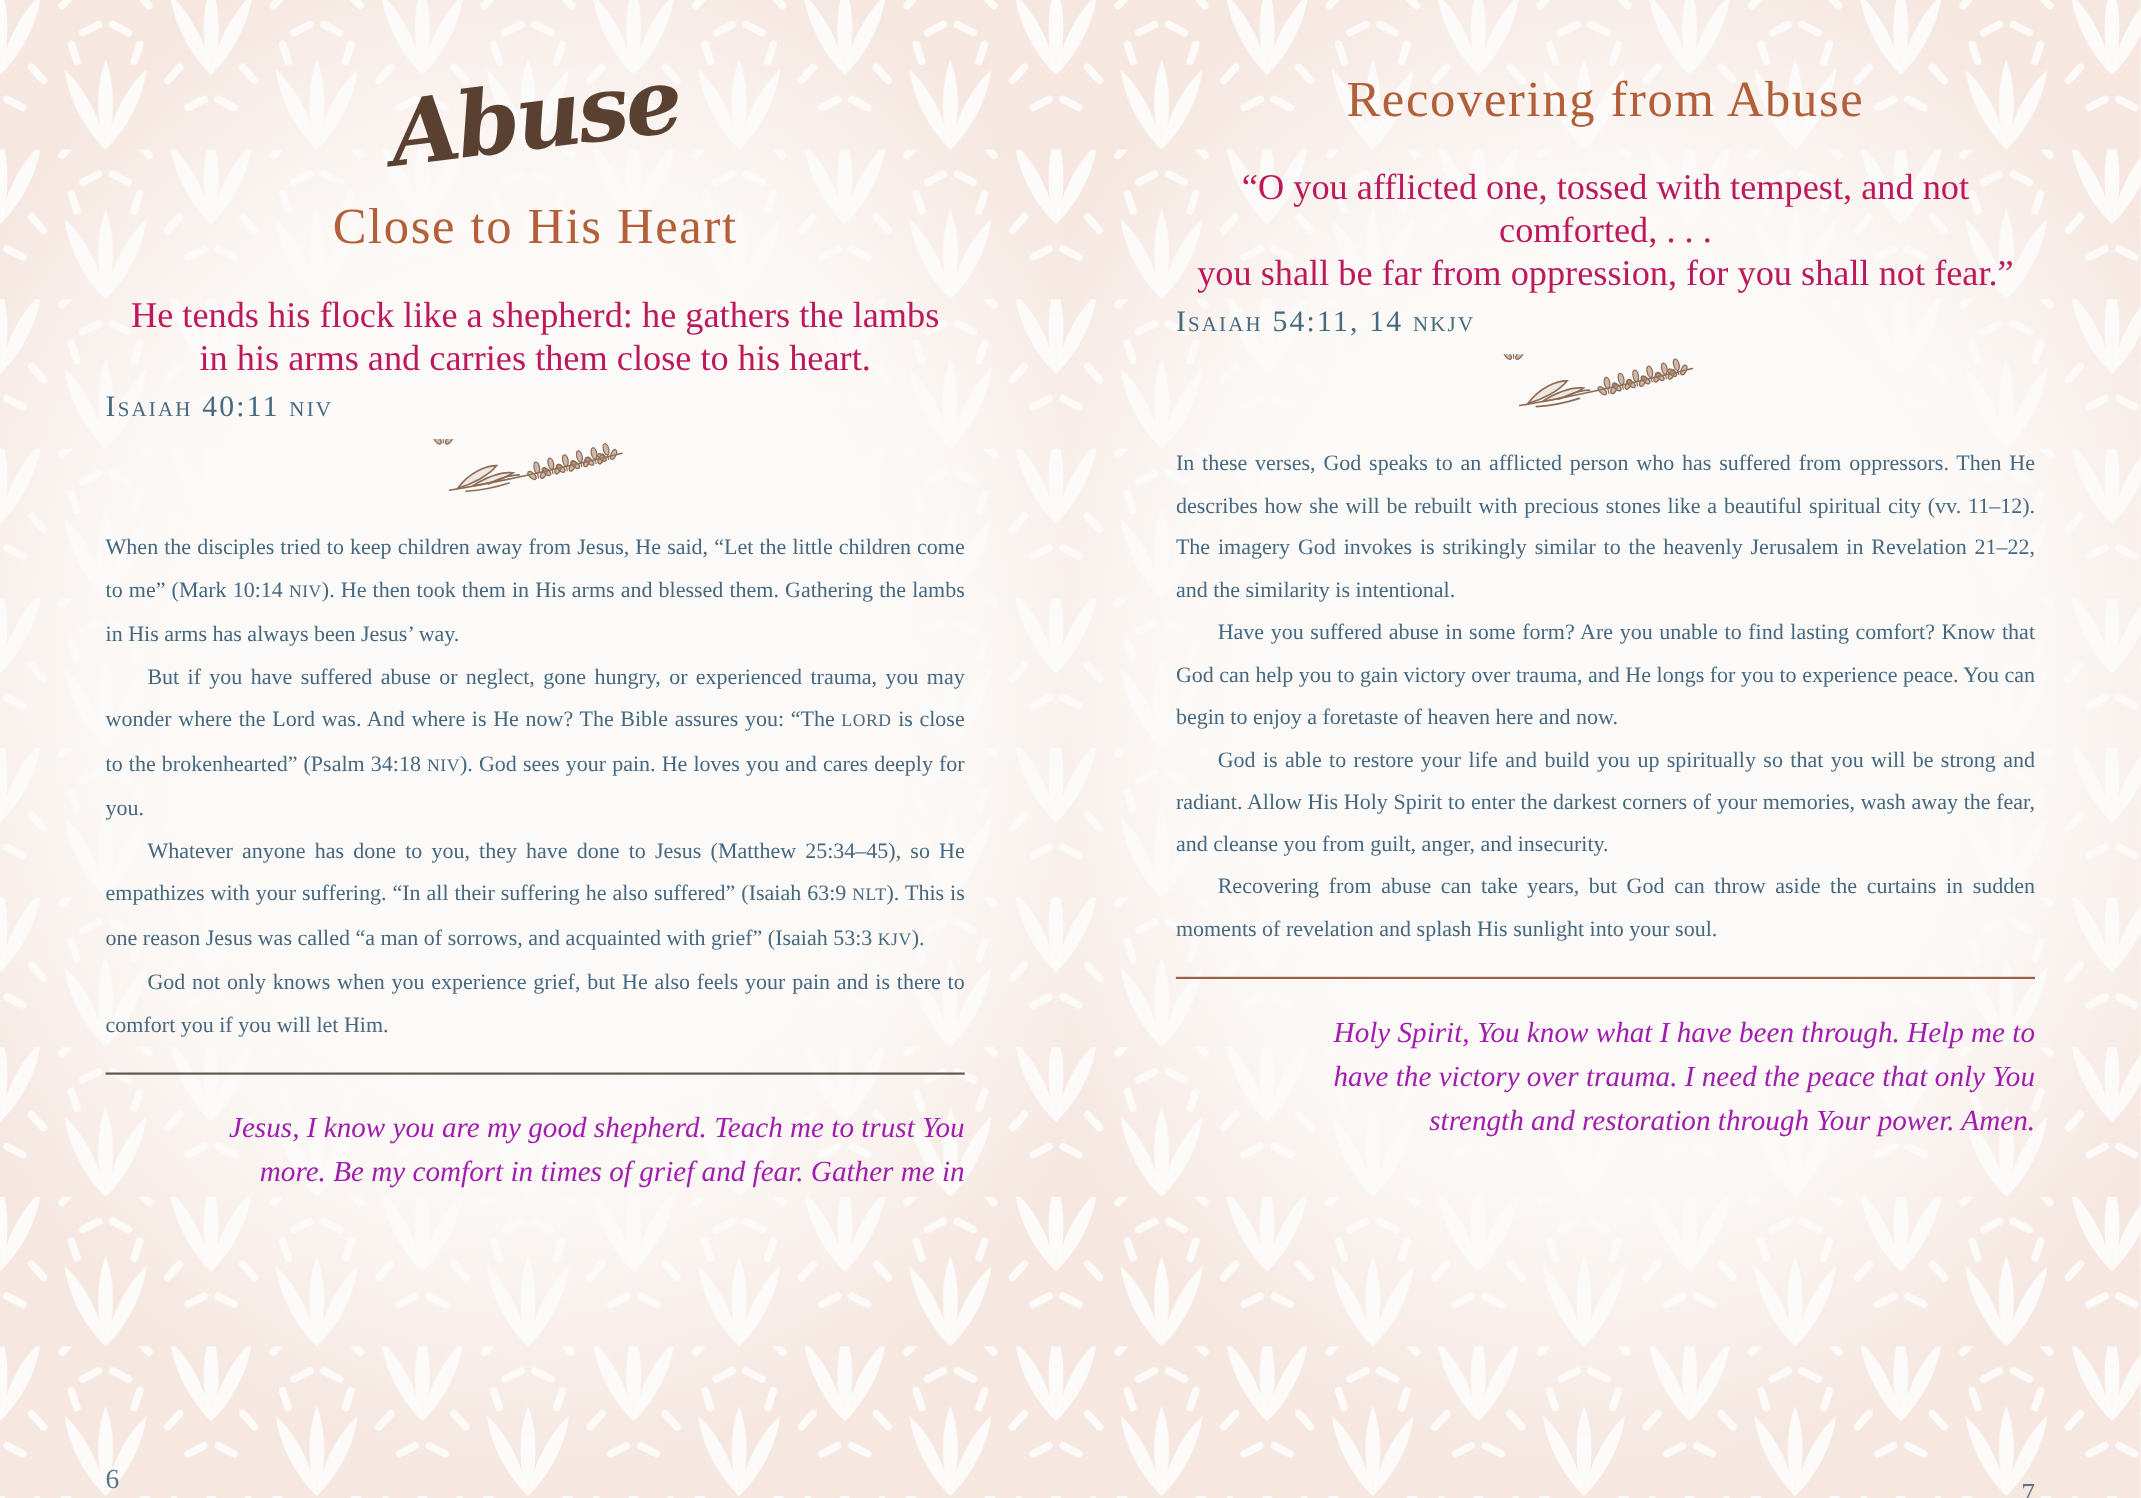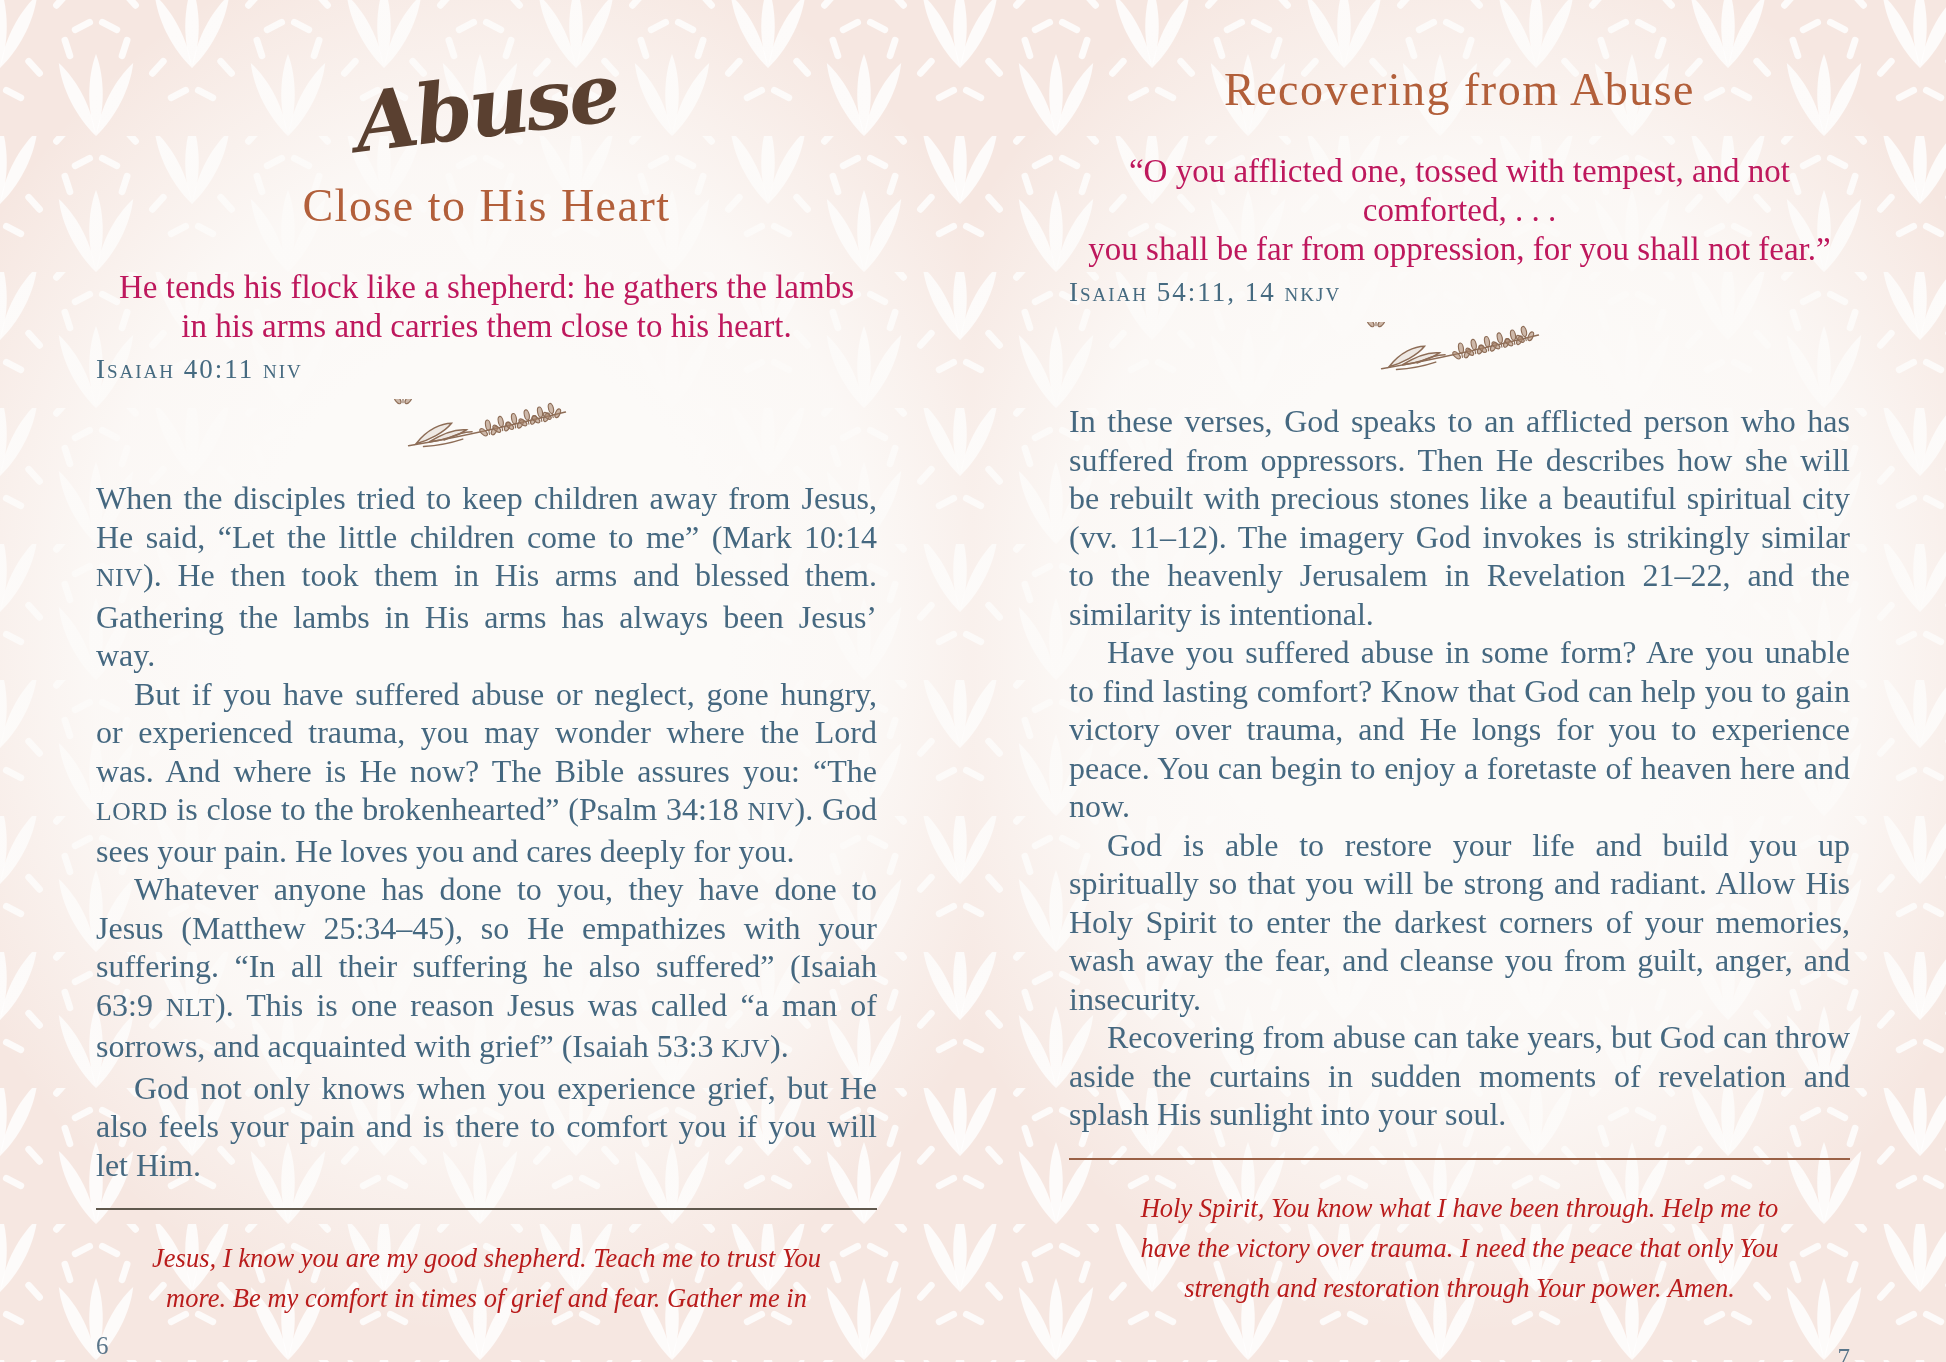--- a/index.html
+++ b/index.html
@@ -37,32 +37,32 @@
   .page.right .chapter-title { margin-top:64px; }
 
   .scripture { margin-top:36px; text-align:center; 
     font-size:33px; line-height:39px; color:#be185d; }
   .scripture-ref { margin-top:8px; text-align:left; color:#456a80;
     font-variant:small-caps; font-size:27px; letter-spacing:2px; }
 
   .sprig-wrap { margin-top:14px; text-align:center; height:56px; }
   .sprig-wrap svg { height:56px; width:190px; }
 
-  .body-text { margin-top:24px; color:#456880; font-size:32px; line-height:38.5px;
+  .body-text { margin-top:24px; color:#456880; font-size:20px; line-height:38.5px;
     text-align:justify; }
   .body-text p { margin:0; }
   .body-text p + p { text-indent:38px; }
   .sc { font-size:0.8em; letter-spacing:0.5px; }
 
   .rule { height:2px; border:0; margin:24px 0 0 0; width:100%; }
   .page.left .rule { background:#5f584d; }
   .page.right .rule { background:#9a6146; }
 
-  .prayer { margin-top:28px; text-align:center; font-style:italic;
-    color:#b91c1c; font-size:26.5px; line-height:40px; }
+  .prayer { margin-top:28px; text-align:right; font-style:italic;
+    color:#a21caf; font-size:26.5px; line-height:40px; }
 
   .page-number { position:absolute; bottom:54px; color:#59758a; font-size:25px; }
   .page.left .page-number { left:96px; }
   .page.right .page-number { right:96px; }
 </style>
 </head>
 <body>
 
 <svg class="bg-pattern" width="1946" height="1362" viewBox="0 0 1946 1362" xmlns="http://www.w3.org/2000/svg">
   <defs>

